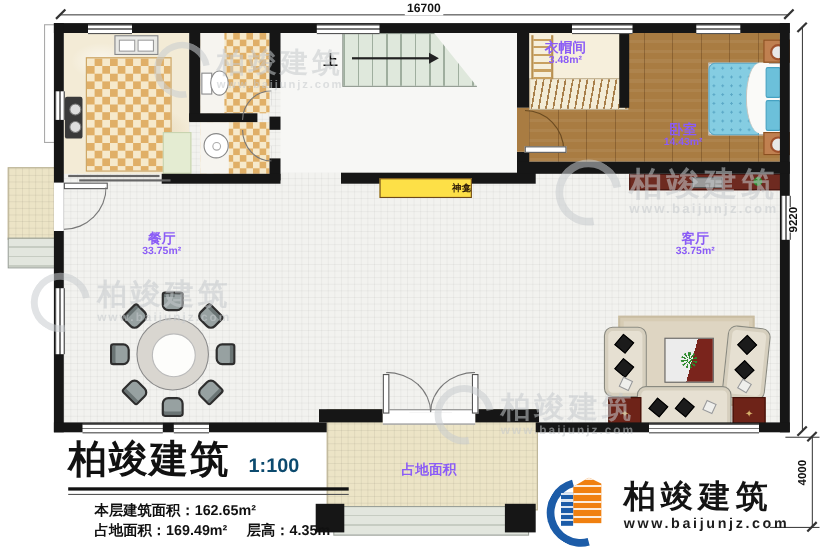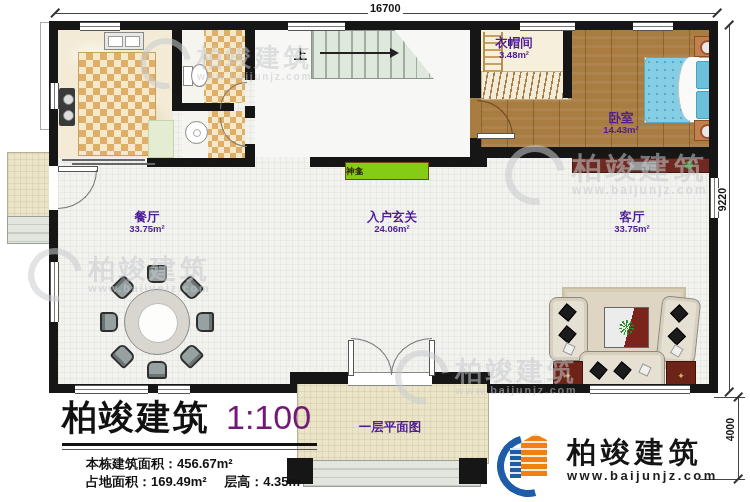--- a/index.html
+++ b/index.html
@@ -24,21 +24,21 @@
                      linear-gradient(90deg,rgba(0,0,0,.06) 1px,transparent 1px);
     background-size:6px 6px;border:1px solid #b9b194;}
   .whitefloor{background:#f7f7f5;}
   
   .wall{position:absolute;background:#161616;}
   .win-h{position:absolute;height:7px;background:linear-gradient(to bottom,#fff 0 38%,#777 38% 58%,#fff 58% 100%);border-top:1px solid #555;border-bottom:1px solid #555;}
   .win-v{position:absolute;width:7px;background:linear-gradient(to right,#fff 0 38%,#777 38% 58%,#fff 58% 100%);border-left:1px solid #555;border-right:1px solid #555;}
   .arc{position:absolute;}
   .leaf{position:absolute;background:#fff;border:1px solid #555;}
   
-  .rlabel{position:absolute;width:80px;text-align:center;color:#4c1d95;z-index:6;line-height:1.15;}
+  .rlabel{position:absolute;width:80px;text-align:center;color:#8b5cf6;z-index:6;line-height:1.15;}
   .rname{font-size:12.5px;font-weight:bold;}
   .rarea{font-size:9.5px;font-weight:bold;}
   .dimline{position:absolute;background:#444;}
   .tick{position:absolute;width:12px;height:1.5px;background:#333;transform:rotate(-45deg);}
   .dimtext{position:absolute;font-size:11px;font-weight:bold;color:#111;background:#fff;padding:0 2px;z-index:6;}
   .vtext{position:absolute;writing-mode:vertical-rl;transform:rotate(180deg);font-size:10.5px;font-weight:bold;color:#111;z-index:6;}
   
   .chair{position:absolute;width:16px;height:14px;background:#97a1a1;border:2px solid #2e2e2e;border-radius:3px 3px 6px 6px;box-shadow:inset 0 3px 0 #6a7474;}
   .cush{position:absolute;width:11px;height:11px;background:#1b1b1b;border:1px solid #000;transform:rotate(40deg);}
   .pillow{position:absolute;width:8px;height:8px;background:#efefec;border:1px solid #999;transform:rotate(25deg);}
@@ -46,21 +46,21 @@
   .redtbl{position:absolute;background:#6e2318;border:1px solid #401008;color:#d4af6a;font-size:9px;text-align:center;}
   .stairs{position:absolute;left:311px;top:30px;width:121px;height:47px;
     background:repeating-linear-gradient(90deg,#9fae9e 0 1.5px,#dfe8dc 1.5px 13px);
     clip-path:polygon(0 0,68% 0,100% 100%,0 100%);border:1px solid #8a948a;}
   .wm{position:absolute;display:flex;gap:7px;align-items:center;color:#c6cacd;opacity:.55;z-index:7;pointer-events:none;}
   .wm-ring{width:46px;height:46px;border:7px solid #c9cdd0;border-right-color:transparent;border-radius:50%;transform:rotate(35deg);flex:0 0 auto;}
   .wm-name{font-size:30px;font-weight:bold;letter-spacing:4px;white-space:nowrap;line-height:1;}
   .wm-site{font-size:12px;font-weight:bold;letter-spacing:2px;white-space:nowrap;}
   
   .ttitle{font-size:35px;font-weight:bold;color:#111;letter-spacing:2px;}
-  .tscale{font-size:34px;font-weight:normal;color:#701a75;margin-left:16px;}
+  .tscale{font-size:18px;font-weight:bold;color:#0c4a6e;margin-left:16px;}
   .tinfo{font-size:13px;font-weight:bold;color:#111;line-height:17.5px;margin:5px 0 0 24px;}
   .logo-name{font-size:29px;font-weight:900;letter-spacing:5px;color:#141414;line-height:1.05;white-space:nowrap;}
   .logo-site{font-size:13px;font-weight:bold;letter-spacing:2.4px;color:#1c1c1c;white-space:nowrap;}
 </style>
 </head>
 <body>
 
 <div id="canvas">
 
   <div class="abs gridfloor" style="left:58px;top:30px;width:651px;height:354px;"></div>
@@ -149,22 +149,22 @@
     <span class="cush" style="left:36px;top:12px;"></span>
     <span class="pillow" style="left:60px;top:13px;"></span>
   </div>
   <div class="redtbl" style="left:553px;top:361px;width:28px;height:28px;line-height:28px;">✦</div>
   <div class="redtbl" style="left:666px;top:361px;width:28px;height:28px;line-height:28px;">✦</div>
   <div class="abs" style="left:604px;top:307px;width:43px;height:39px;border:1px solid #666;
        background:linear-gradient(105deg,#ececec 0 55%,#7a241c 55% 100%);">
     <div class="abs" style="left:14px;top:12px;width:15px;height:15px;border-radius:50%;
          background:repeating-conic-gradient(#2e8b2e 0 14deg,transparent 14deg 32deg);"></div>
   </div>
-  <div class="abs" style="left:345px;top:162px;width:82px;height:16px;background:#84cc16;border:1px solid #6e4a1a;z-index:6;
-       text-align:left;font-size:8.5px;font-weight:bold;color:#2e1c08;line-height:16px;">
+  <div class="abs" style="left:345px;top:162px;width:82px;height:16px;background:#fde047;border:1px solid #6e4a1a;z-index:6;
+       text-align:right;font-size:8.5px;font-weight:bold;color:#2e1c08;line-height:16px;">
     <span>神龛</span>
   </div>
 
   <div class="wall" style="left:49px;top:21px;width:669px;height:9px;"></div>
   <div class="wall" style="left:49px;top:21px;width:9px;height:372px;"></div>
   <div class="wall" style="left:709px;top:21px;width:9px;height:372px;"></div>
   <div class="wall" style="left:49px;top:384px;width:248px;height:9px;"></div>
   <div class="wall" style="left:487px;top:384px;width:231px;height:9px;"></div>
   <div class="wall" style="left:290px;top:372px;width:58px;height:12px;"></div>
   <div class="wall" style="left:432px;top:372px;width:58px;height:12px;"></div>
@@ -218,30 +218,26 @@
     <div class="rarea">3.48m²</div>
   </div>
   <div class="rlabel" style="left:581px;top:111px;">
     <div class="rname">卧室</div>
     <div class="rarea">14.43m²</div>
   </div>
   <div class="rlabel" style="left:107px;top:210px;">
     <div class="rname">餐厅</div>
     <div class="rarea">33.75m²</div>
   </div>
-  <div class="rlabel" style="left:352px;top:210px;">
-    <div class="rname">入户玄关</div>
-    <div class="rarea">24.06m²</div>
-  </div>
   <div class="rlabel" style="left:592px;top:210px;">
     <div class="rname">客厅</div>
     <div class="rarea">33.75m²</div>
   </div>
   <div class="rlabel" style="left:340px;top:420px;width:100px;">
-    <div class="rname">一层平面图</div>
+    <div class="rname">占地面积</div>
   </div>
   <div class="abs" style="left:294px;top:46px;font-size:13px;font-weight:bold;color:#111;z-index:6;">上</div>
 
   <div class="dimline" style="left:55px;top:13px;width:662px;height:1px;"></div>
   <div class="tick" style="left:49px;top:12px;"></div>
   <div class="tick" style="left:711px;top:12px;"></div>
   <div class="dimtext" style="left:368px;top:2px;">16700</div>
 
   <div class="dimline" style="left:729px;top:25px;width:1px;height:367px;"></div>
   <div class="tick" style="left:723px;top:24px;"></div>
@@ -284,21 +280,21 @@
       </div>
   </div>
 
   <div class="abs" style="left:62px;top:394px;z-index:9;">
     <div>
       <span class="ttitle">柏竣建筑</span><span class="tscale">1:100</span>
     </div>
     <div style="width:255px;height:3px;background:#111;margin-top:2px;"></div>
     <div style="width:255px;height:1px;background:#555;margin-top:3px;"></div>
     <div class="tinfo">
-      <div>本栋建筑面积：456.67m²</div>
+      <div>本层建筑面积：162.65m²</div>
       <div>
         <span>占地面积：169.49m²</span>
         <span style="margin-left:14px;">层高：4.35m</span>
       </div>
     </div>
   </div>
 
   <div class="abs" style="left:497px;top:430px;display:flex;gap:8px;align-items:center;z-index:9;">
     <div style="position:relative;width:62px;height:60px;flex:0 0 auto;">
       <div style="position:absolute;left:0;top:5px;width:48px;height:48px;border:7px solid #1c5ca8;border-top-color:transparent;border-right-color:transparent;border-radius:50%;transform:rotate(30deg);"></div>

